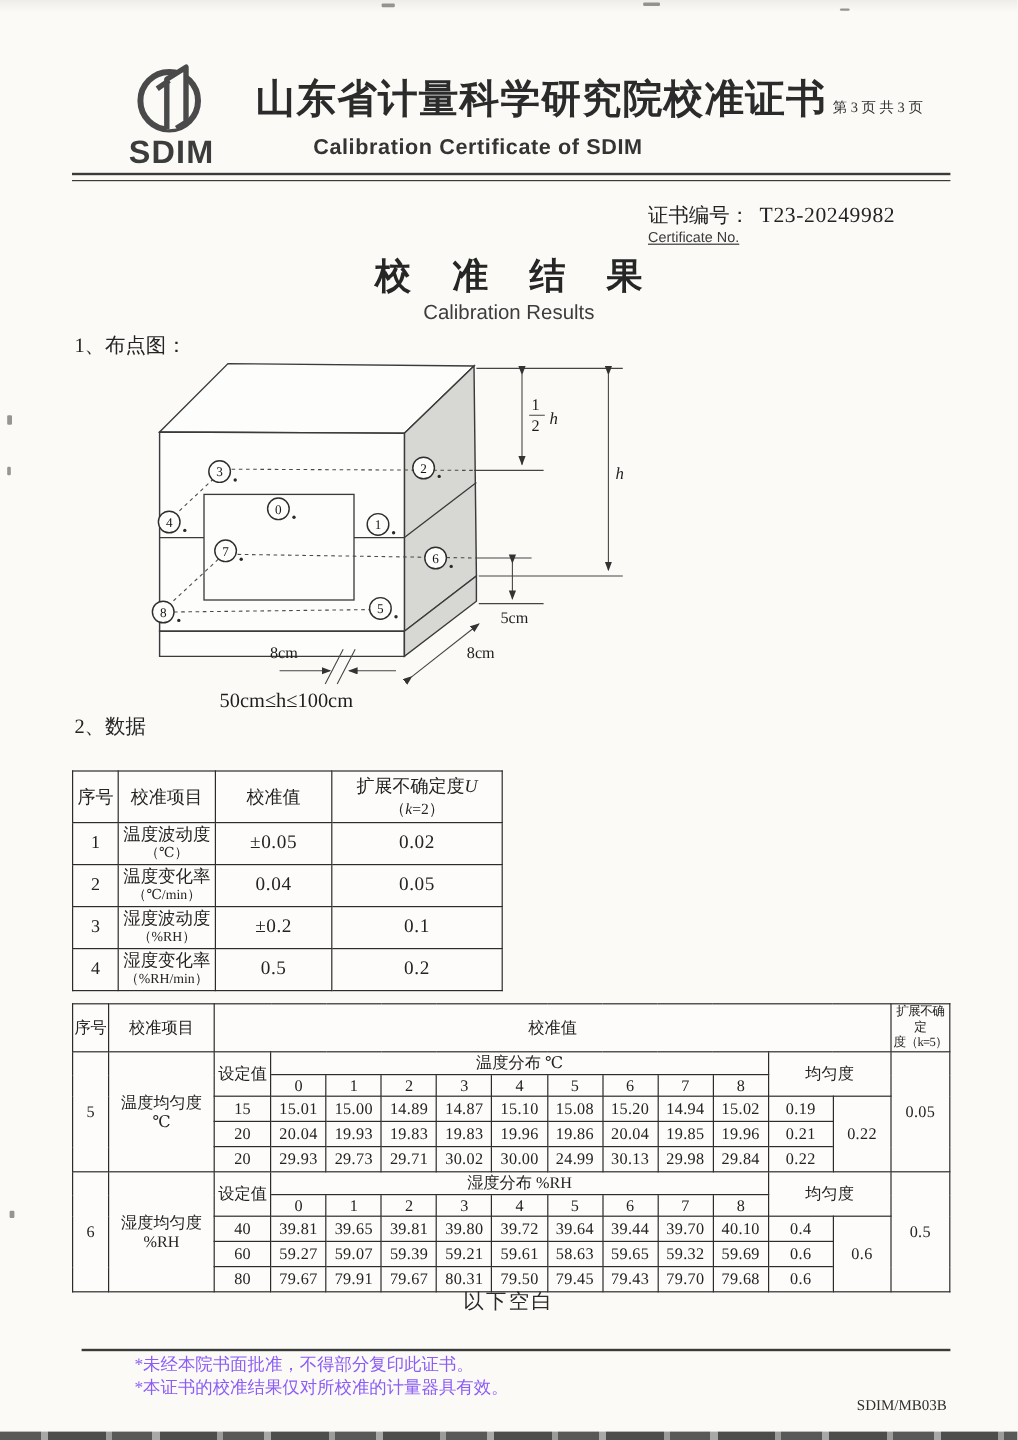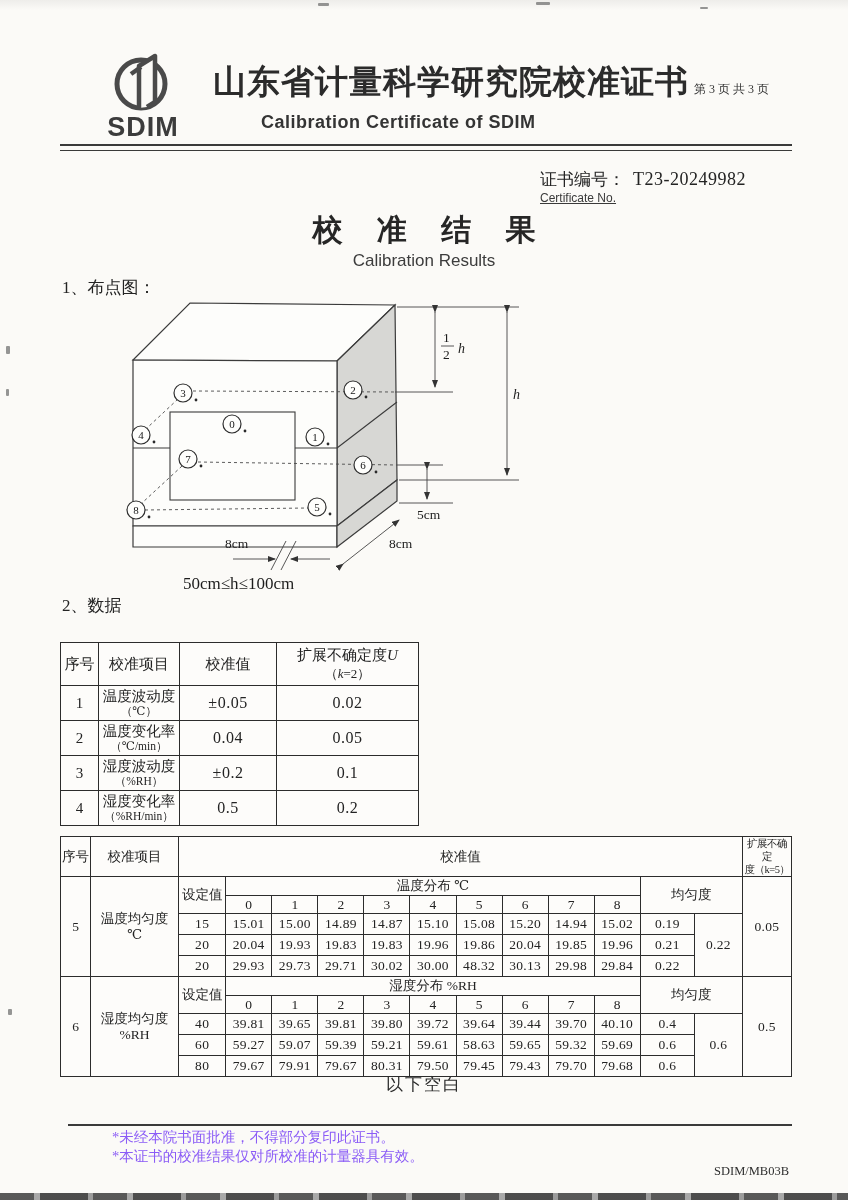--- a/index.html
+++ b/index.html
@@ -337,21 +337,21 @@
         <td class="num">19.96</td>
     <td class="num">0.21</td>
   </tr>
   <tr class="r-data">
     <td class="num">20</td>
     <td class="num">29.93</td>
         <td class="num">29.73</td>
         <td class="num">29.71</td>
         <td class="num">30.02</td>
         <td class="num">30.00</td>
-        <td class="num">48.32</td>
+        <td class="num">24.99</td>
         <td class="num">30.13</td>
         <td class="num">29.98</td>
         <td class="num">29.84</td>
     <td class="num">0.22</td>
   </tr>
   <tr class="r-dist">
     <td rowspan="5">6</td>
     <td rowspan="5">
           <div class="item-main">湿度均匀度</div>
           <div class="item-main">%RH</div>

